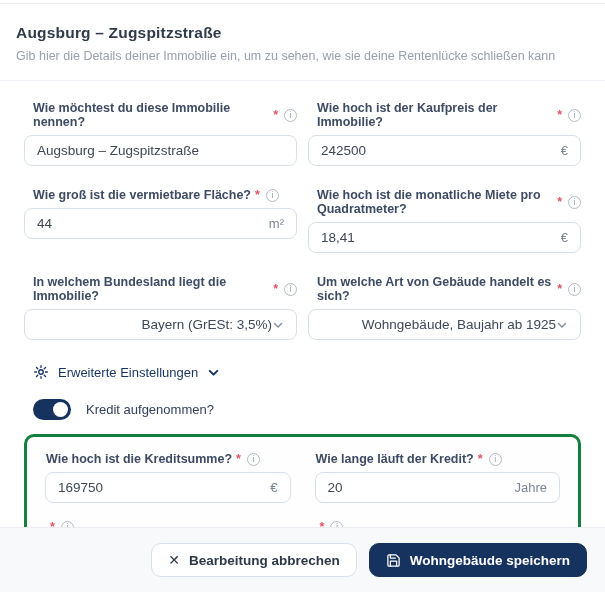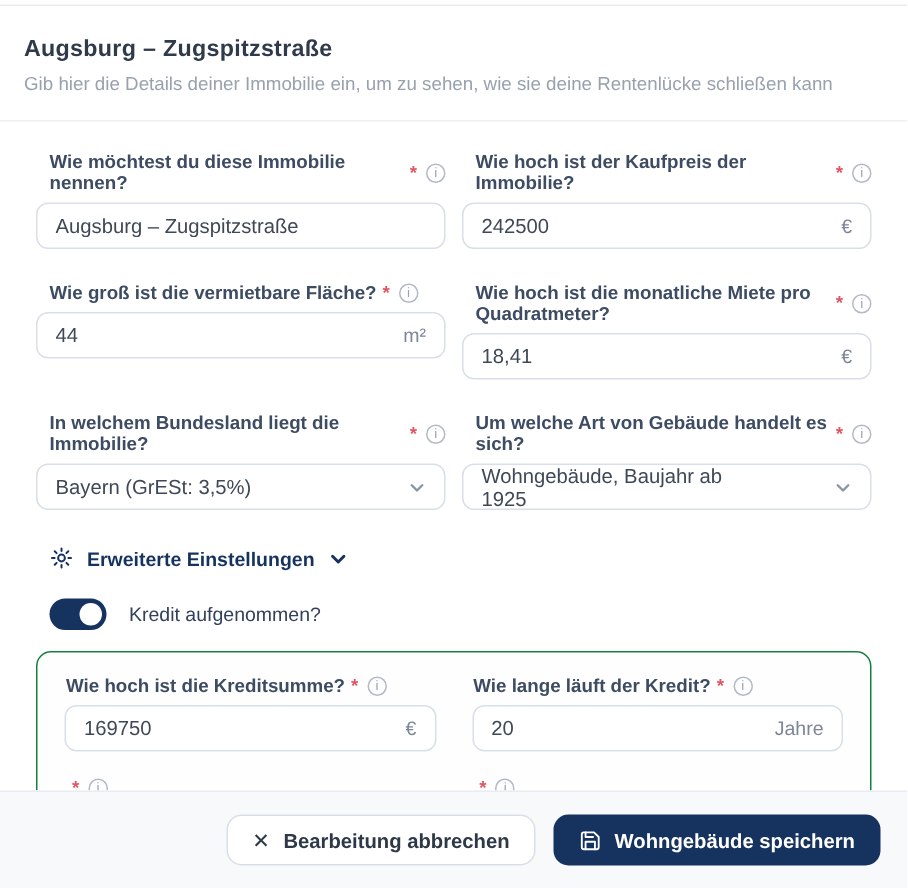--- a/index.html
+++ b/index.html
@@ -31,46 +31,46 @@
   }
   .control {
     display:flex; align-items:center; height:31px; background:#fff;
     border:1px solid #d9dfe8; border-radius:8px; padding:0 12px;
   }
   .control input {
     border:none; outline:none; flex:1; min-width:0; background:transparent;
     font-family:inherit; font-size:13.5px; color:#3f4856; padding:0;
   }
   .suffix { font-size:13px; color:#7c8697; margin-left:8px; white-space:nowrap; }
-  .select { justify-content:space-between; cursor:pointer;gap:48px; }
+  .select { justify-content:flex-end; cursor:pointer; }
   .select-value { font-size:13.5px; color:#3f4856; }
   .chev { display:inline-flex; color:#8b95a5; }
 
   
   .advanced { display:flex; align-items:center; gap:9px; margin:2px 0 0 9px; cursor:pointer; }
-  .advanced-label { font-size:13px; font-weight:bold; color:#16335f; }
+  .advanced-label { font-size:13px; font-weight:normal; color:#16335f; }
   .advanced .chev { color:#16335f; }
 
   
   .toggle-row { display:flex; align-items:center; gap:15px; margin:19px 0 0 9px; }
   .toggle {
     width:38px; height:21px; border-radius:11px; background:#c6ccd6;
     position:relative; cursor:pointer; flex:0 0 auto;
   }
   .toggle[data-state="true"] { background:#16335f; }
   .toggle::after {
     content:""; position:absolute; width:15px; height:15px; border-radius:50%;
     background:#fff; top:3px; left:3px;
   }
   .toggle[data-state="true"]::after { left:auto; right:3px; }
   .toggle-label { font-size:13px; color:#33405a; }
 
   
   .loan-card {
-    margin-top:14px; border:1px solid #15803d; border-radius:10px;
+    margin-top:14px; border:3px solid #15803d; border-radius:10px;
     padding:15px 18px 0; background:#fefefe;
   }
   .loan-card .grid2 { column-gap:24px; }
   .loan-card .field { margin-bottom:17px; }
   .loan-card .label-row { margin-left:1px; }
 
   
   .footer {
     border-top:1px solid #e9ecf1; background:#f8f9fb;
     padding:15px 18px; display:flex; justify-content:flex-end; gap:12px;

